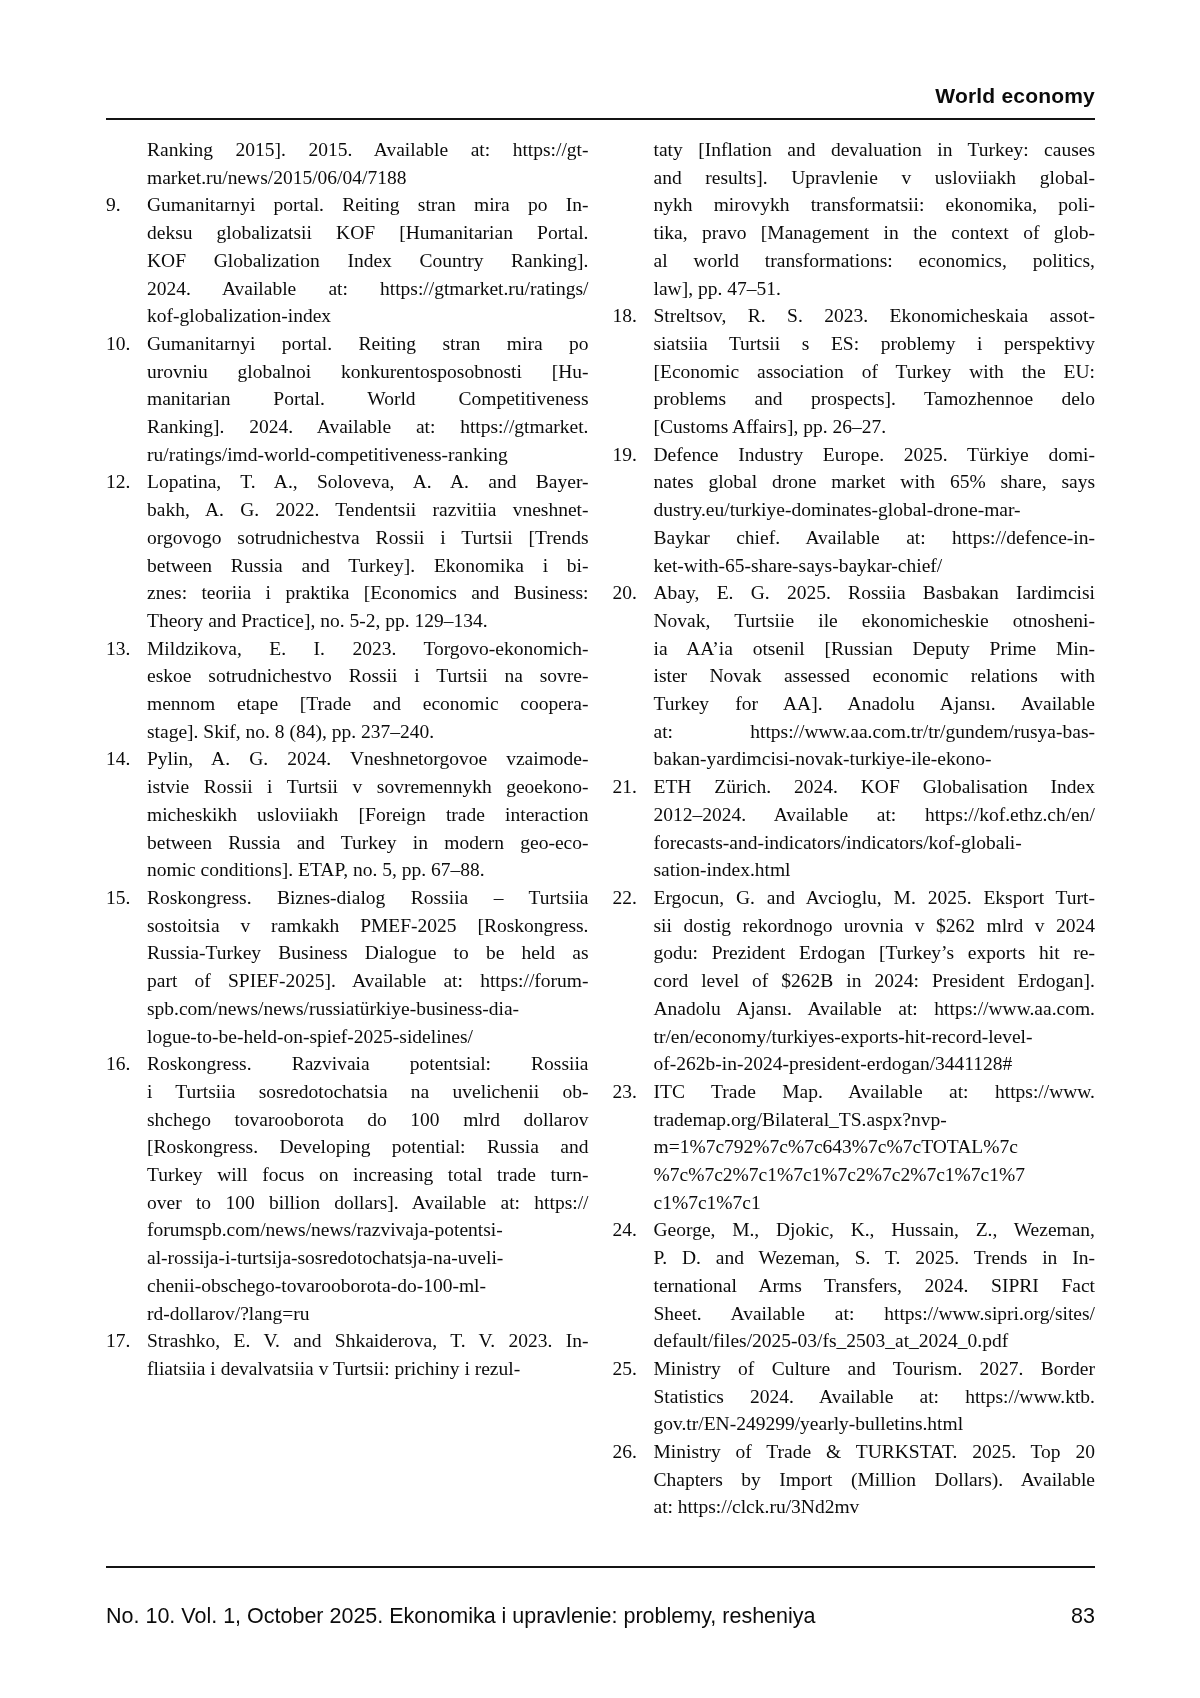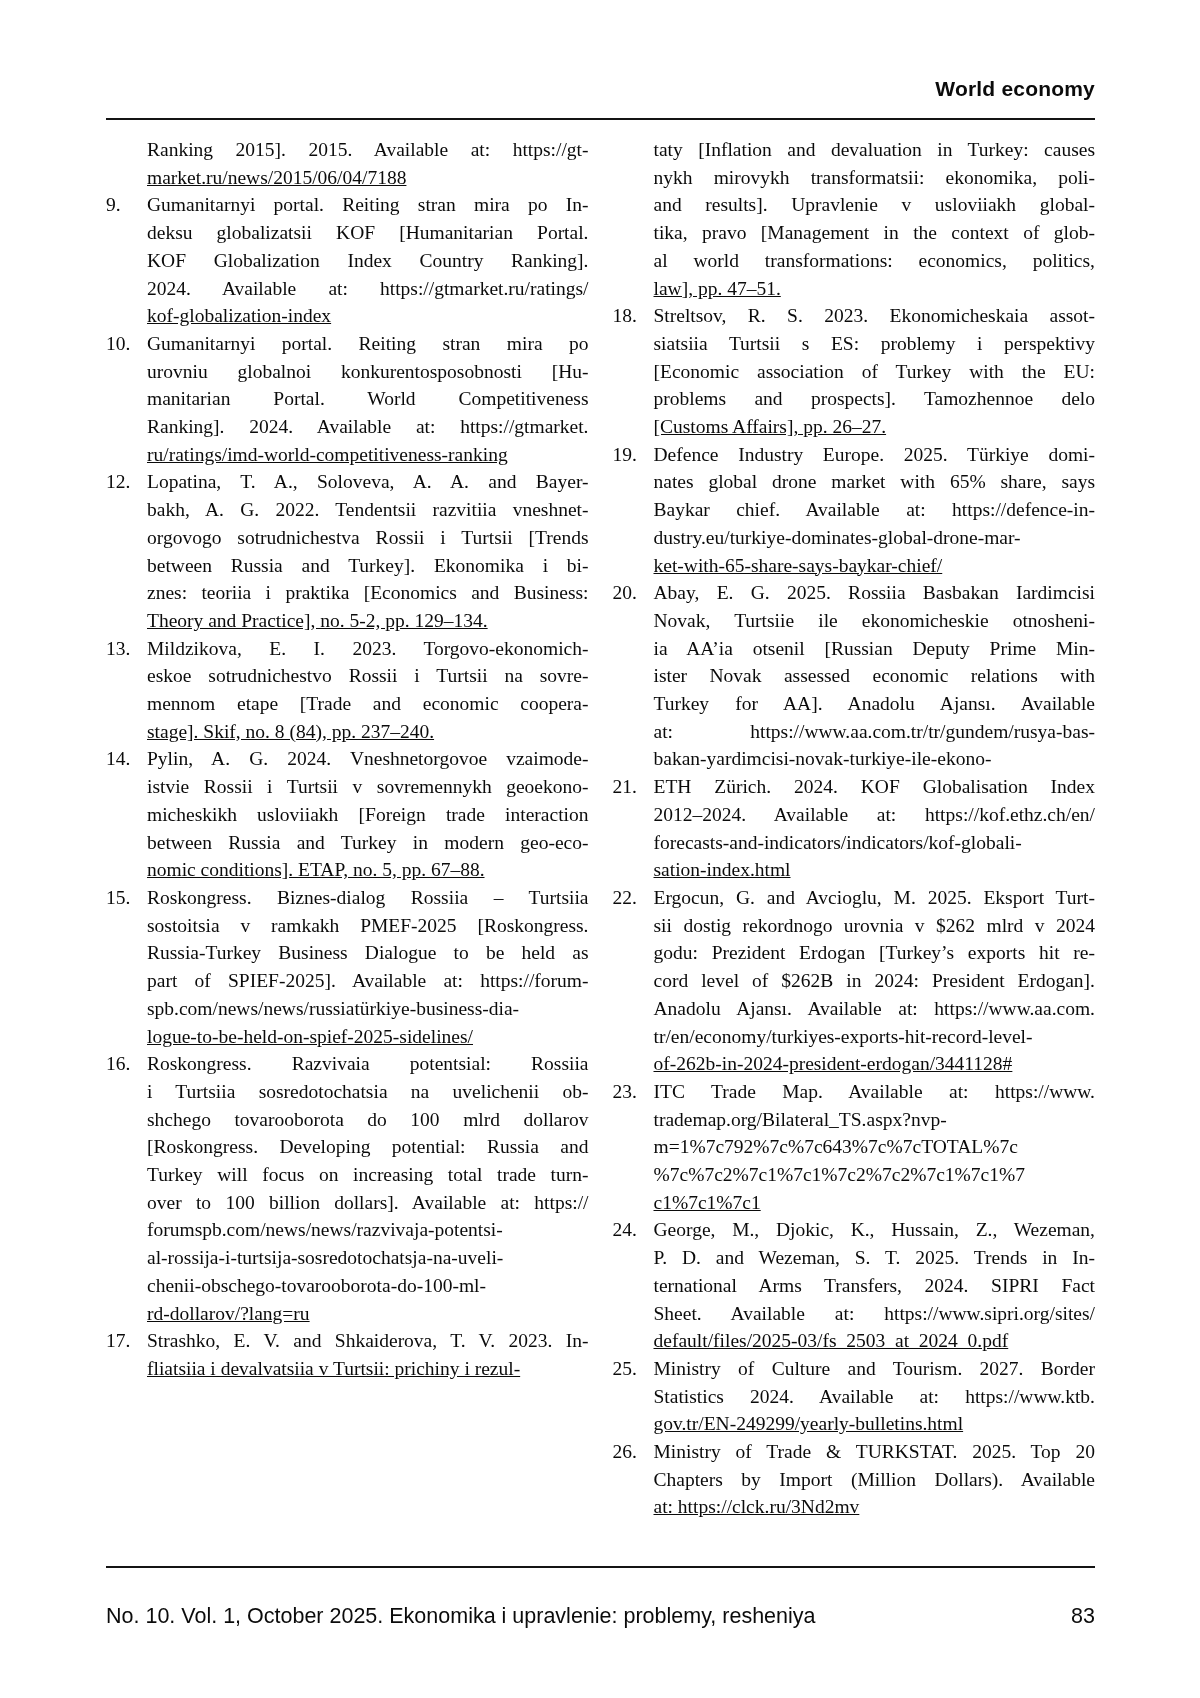--- a/index.html
+++ b/index.html
@@ -9,21 +9,21 @@
     background:#ffffff;
     margin:0 auto;
     font-family:"Liberation Serif","DejaVu Serif",serif;
     color:#0b0b0b;
     overflow:hidden;
   }
   .header{
     position:absolute;left:106px;right:105px;top:70px;
     height:48px;
     border-bottom:2.5px solid #141414;
-    display:flex;align-items:center;justify-content:flex-end;
+    display:flex;align-items:flex-end;justify-content:flex-end;
   }
   .header-title{
     font-family:"Liberation Sans","DejaVu Sans",sans-serif;
     font-weight:bold;font-size:21px;line-height:1;
     padding-bottom:12px;
     letter-spacing:.2px;
   }
   .columns{
     position:absolute;left:106px;right:105px;top:136px;
     display:flex;gap:24px;
@@ -36,21 +36,20 @@
     text-align:left;
   }
   .body{flex:1 1 auto;min-width:0;}
   .line{
     font-size:19.5px;line-height:27.7px;
     text-align:justify;
     text-align-last:justify;
   }
   .line.last{
     text-align-last:left;
-    text-decoration:underline;
   }
   .line.nospace{
     text-justify:inter-character;
   }
   .footer{
     position:absolute;left:106px;right:105px;top:1566px;
     border-top:2.5px solid #141414;
     padding-top:36px;
     display:flex;justify-content:space-between;align-items:baseline;
     font-family:"Liberation Sans","DejaVu Sans",sans-serif;
@@ -157,44 +156,44 @@
             <div class="line">Strashko, E. V. and Shkaiderova, T. V. 2023. In-</div>
             <div class="line last">fliatsiia i devalvatsiia v Turtsii: prichiny i rezul-</div>
           </div>
         </div>
       </div>
     <div class="col">
         <div class="entry">
           <div class="num"></div>
           <div class="body">
             <div class="line">taty [Inflation and devaluation in Turkey: causes</div>
+            <div class="line">and results]. Upravlenie v usloviiakh global-</div>
             <div class="line">nykh mirovykh transformatsii: ekonomika, poli-</div>
-            <div class="line">and results]. Upravlenie v usloviiakh global-</div>
             <div class="line">tika, pravo [Management in the context of glob-</div>
             <div class="line">al world transformations: economics, politics,</div>
             <div class="line last">law], pp. 47–51.</div>
           </div>
         </div>
         <div class="entry">
           <div class="num">18.</div>
           <div class="body">
             <div class="line">Streltsov, R. S. 2023. Ekonomicheskaia assot-</div>
             <div class="line">siatsiia Turtsii s ES: problemy i perspektivy</div>
             <div class="line">[Economic association of Turkey with the EU:</div>
             <div class="line">problems and prospects]. Tamozhennoe delo</div>
             <div class="line last">[Customs Affairs], pp. 26–27.</div>
           </div>
         </div>
         <div class="entry">
           <div class="num">19.</div>
           <div class="body">
             <div class="line">Defence Industry Europe. 2025. Türkiye domi-</div>
             <div class="line">nates global drone market with 65% share, says</div>
+            <div class="line nospace">dustry.eu/turkiye-dominates-global-drone-mar-</div>
             <div class="line">Baykar chief. Available at: https://defence-in-</div>
-            <div class="line nospace">dustry.eu/turkiye-dominates-global-drone-mar-</div>
             <div class="line last nospace">ket-with-65-share-says-baykar-chief/</div>
           </div>
         </div>
         <div class="entry">
           <div class="num">20.</div>
           <div class="body">
             <div class="line">Abay, E. G. 2025. Rossiia Basbakan Iardimcisi</div>
             <div class="line">Novak, Turtsiie ile ekonomicheskie otnosheni-</div>
             <div class="line">ia AA’ia otsenil [Russian Deputy Prime Min-</div>
             <div class="line">ister Novak assessed economic relations with</div>

